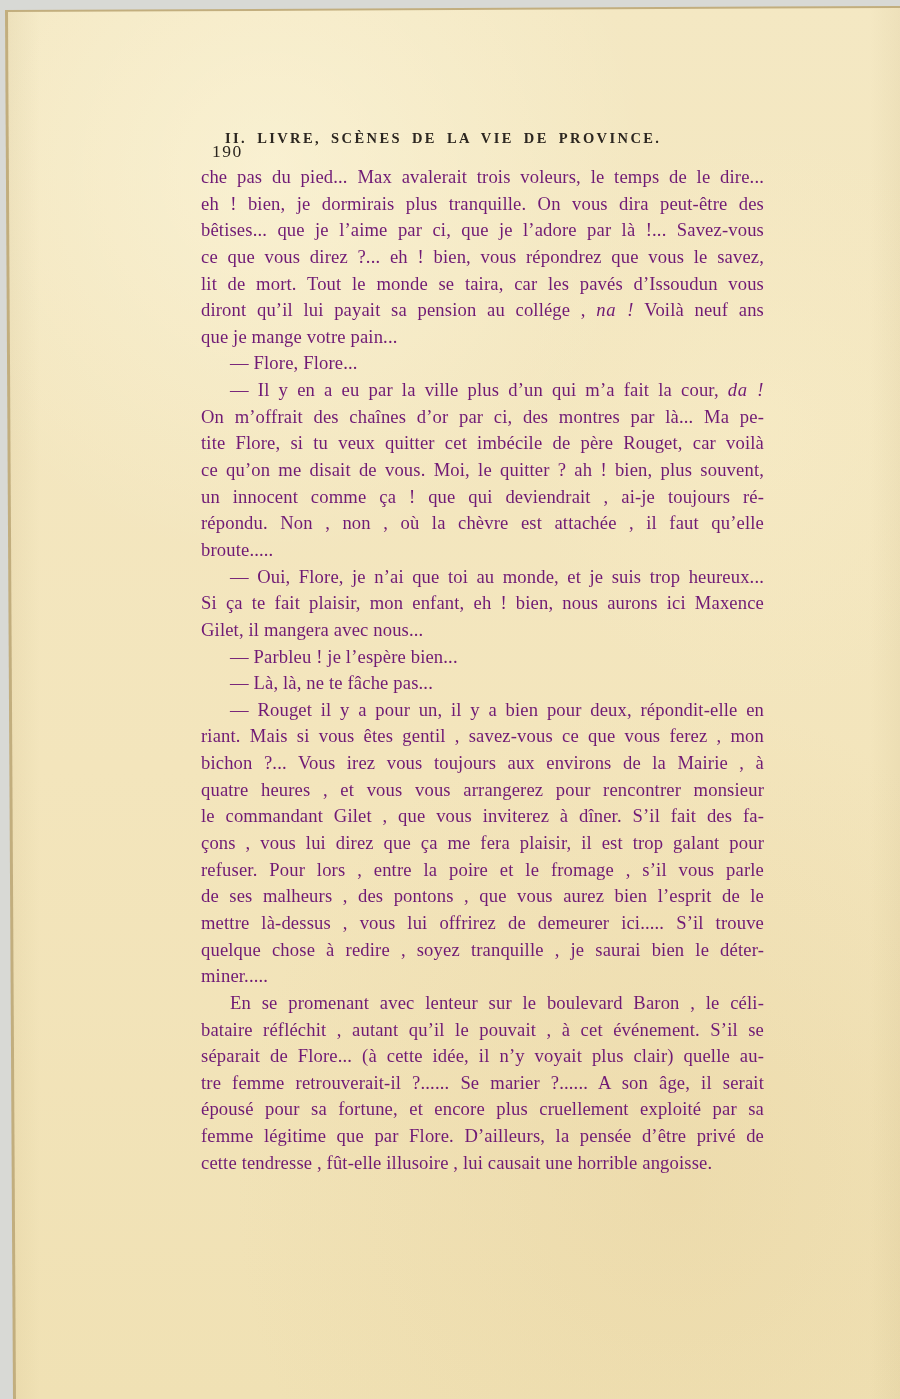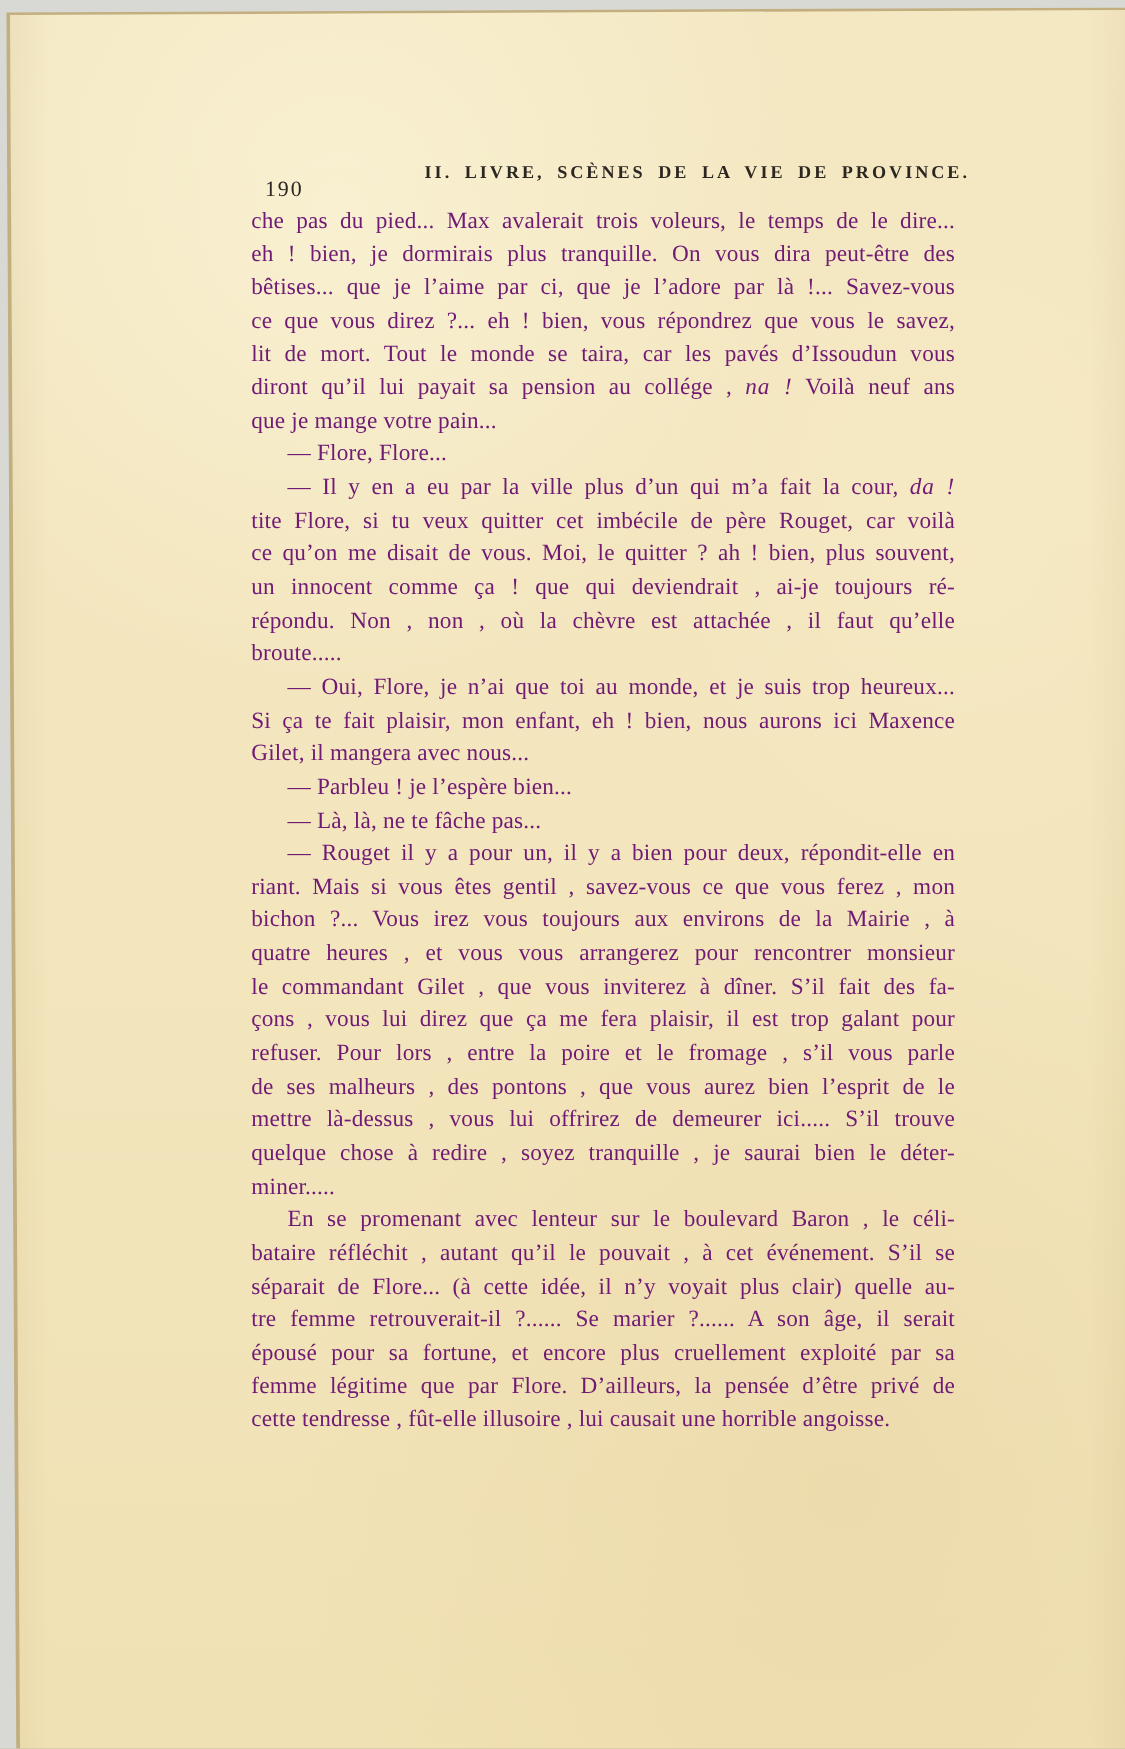--- a/index.html
+++ b/index.html
@@ -35,21 +35,21 @@
     position:absolute;
     left:185px;top:128px;width:563px;height:24px;
     color:#2c2620;
   }
   .page-number{
     position:absolute;left:27px;top:1px;
     font-size:17.5px;letter-spacing:1.5px;margin-top:12px;
   }
   .running-title{
     position:absolute;left:12px;right:0;top:2px;
-    text-align:right;
+    text-align:left;
     transform:translateX(28px);
     font-size:14.5px;
     font-weight:700;
     letter-spacing:2.4px;
     word-spacing:4px;
     white-space:nowrap;
   }
   .text-block{
     position:absolute;
     left:201px;top:164px;width:563px;
@@ -90,20 +90,21 @@
 <div class="text-block" id="text-block">
     <div class="line just"><span>che pas du pied... Max avalerait trois voleurs, le temps de le dire...</span></div>
     <div class="line just"><span>eh ! bien, je dormirais plus tranquille. On vous dira peut-être des</span></div>
     <div class="line just"><span>bêtises... que je l’aime par ci, que je l’adore par là !... Savez-vous</span></div>
     <div class="line just"><span>ce que vous direz ?... eh ! bien, vous répondrez que vous le savez,</span></div>
     <div class="line just"><span>lit de mort. Tout le monde se taira, car les pavés d’Issoudun vous</span></div>
     <div class="line just"><span>diront qu’il lui payait sa pension au collége , </span><em>na !</em><span> Voilà neuf ans</span></div>
     <div class="line"><span>que je mange votre pain...</span></div>
     <div class="line ind"><span>— Flore, Flore...</span></div>
     <div class="line just ind"><span>— Il y en a eu par la ville plus d’un qui m’a fait la cour, </span><em>da !</em></div>
+    <div class="line just"><span>On m’offrait des chaînes d’or par ci, des montres par là... Ma pe-</span></div>
     <div class="line just"><span>tite Flore, si tu veux quitter cet imbécile de père Rouget, car voilà</span></div>
     <div class="line just"><span>ce qu’on me disait de vous. Moi, le quitter ? ah ! bien, plus souvent,</span></div>
     <div class="line just"><span>un innocent comme ça ! que qui deviendrait , ai-je toujours ré-</span></div>
     <div class="line just"><span>répondu. Non , non , où la chèvre est attachée , il faut qu’elle</span></div>
     <div class="line"><span>broute.....</span></div>
     <div class="line just ind"><span>— Oui, Flore, je n’ai que toi au monde, et je suis trop heureux...</span></div>
     <div class="line just"><span>Si ça te fait plaisir, mon enfant, eh ! bien, nous aurons ici Maxence</span></div>
     <div class="line"><span>Gilet, il mangera avec nous...</span></div>
     <div class="line ind"><span>— Parbleu ! je l’espère bien...</span></div>
     <div class="line ind"><span>— Là, là, ne te fâche pas...</span></div>

